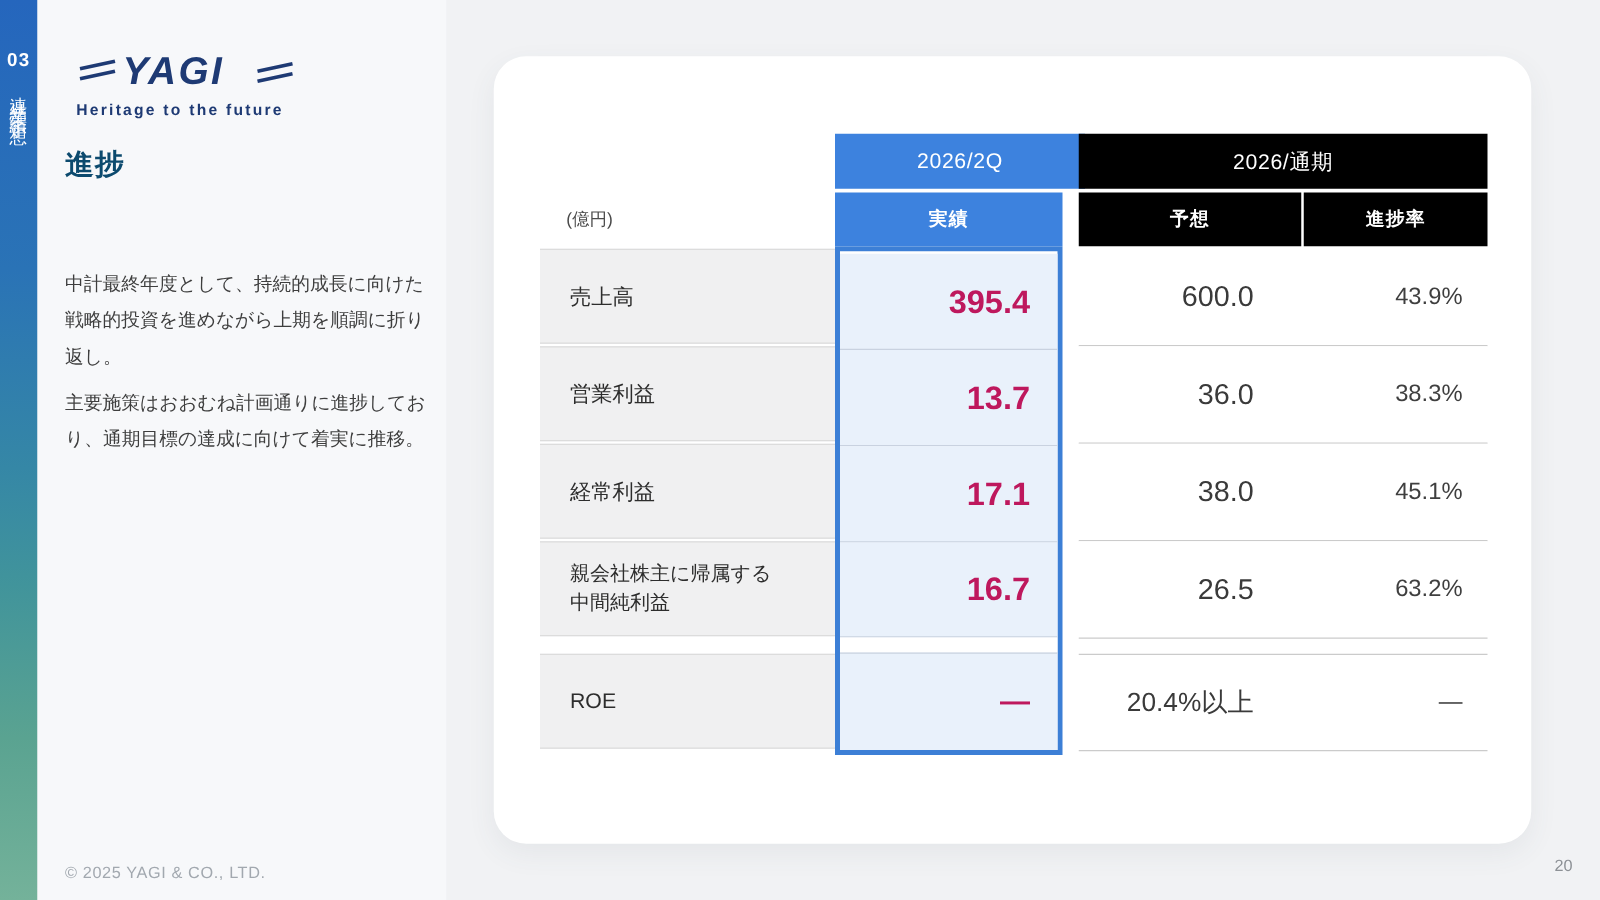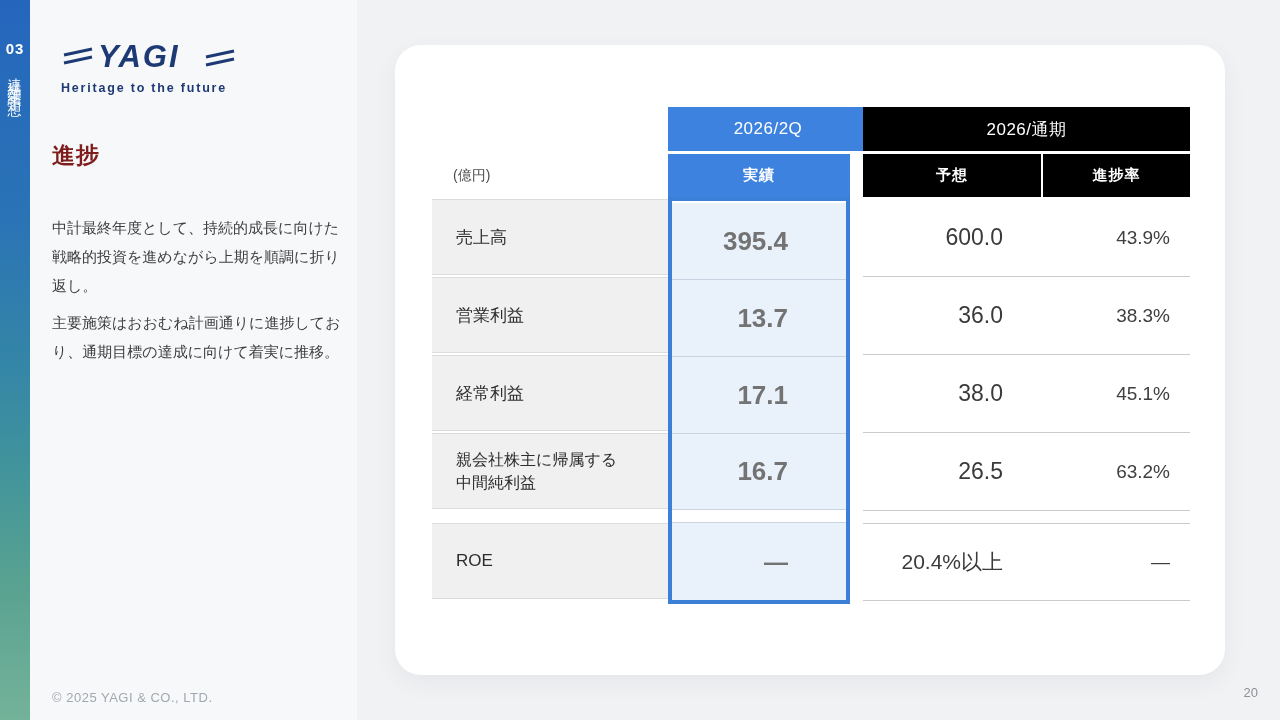--- a/index.html
+++ b/index.html
@@ -28,22 +28,22 @@
   .left-panel {
     position:absolute; left:30px; top:0; width:327px; height:720px;
     background:#f7f8fa;
   }
   .logo { position:absolute; left:30px; top:34px; }
   .tagline {
     position:absolute; left:31px; top:81px;
     font-size:12.5px; font-weight:bold; color:#1e3a74; letter-spacing:1.8px;
   }
   .panel-heading {
-    position:absolute; left:22px; top:140px;
-    font-size:23px; font-weight:bold; color:#7f1d1d; letter-spacing:1px;
+    position:absolute; left:22px; top:116px;
+    font-size:23px; font-weight:bold; color:#0c4a6e; letter-spacing:1px;
   }
   .panel-text {
     position:absolute; left:22px; top:214px; width:300px;
     font-size:15px; color:#3e3e3e; line-height:1.92;
   }
   .panel-text p + p { margin-top:9px; }
   .copyright {
     position:absolute; left:22px; bottom:15px;
     font-size:13px; color:#a2a8af; letter-spacing:0.5px;
   }
@@ -86,21 +86,21 @@
   .label-cell.two-line { font-size:16px; line-height:1.45; white-space:pre-line; }
 
   
   .actual-col {
     position:absolute; left:273px; top:152px; width:182px; height:407px;
     border:4px solid #3c7fd6; background:#fff;
     display:flex; flex-direction:column; padding-top:2px;
   }
   .actual-cell {
     background:#e9f1fb; display:flex; align-items:center; justify-content:flex-end;
-    padding-right:58px; font-size:26px; font-weight:bold; color:#737373;
+    padding-right:22px; font-size:26px; font-weight:bold; color:#be185d;
   }
   .ac-1,.ac-2,.ac-3 { height:77px; border-bottom:1px solid #c9d2e0; }
   .ac-4 { height:76px; border-bottom:1px solid #c9d2e0; }
   .ac-gap { height:12px; background:#fff; }
   .ac-roe { flex:1; border-top:1px solid #c9d2e0; font-size:24px; }
 
   
   .right-row {
     position:absolute; left:468px; width:327px; height:78px;
     border-bottom:1px solid #cbcbcb; background:#fff;

